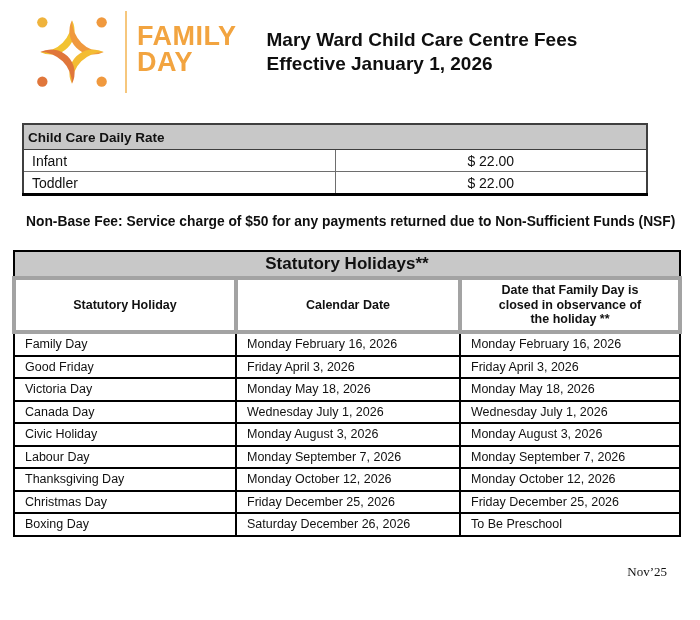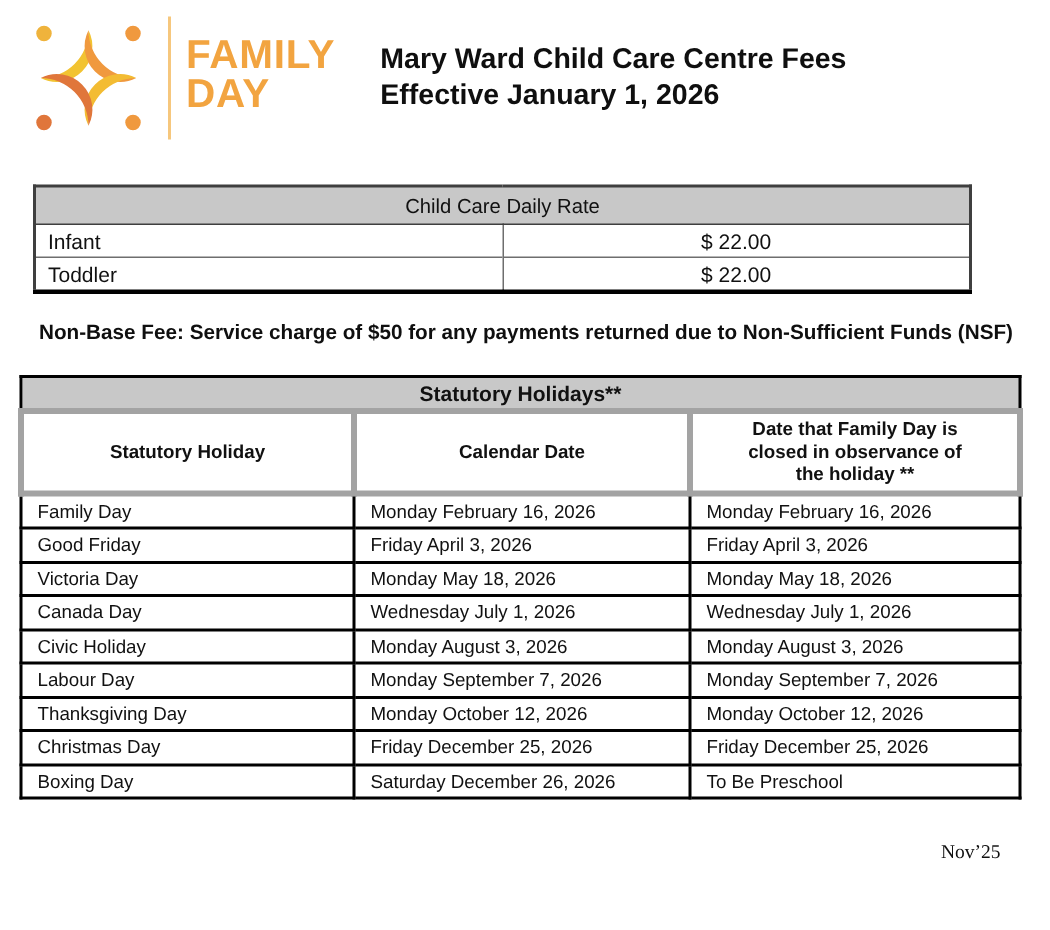--- a/index.html
+++ b/index.html
@@ -2,54 +2,54 @@
 <html><head>
 <meta charset="utf-8">
 <style>
   html, body { margin:0; padding:0; }
   body {
     width:700px; height:620px; overflow:hidden; background:#ffffff;
     font-family:"Liberation Sans", "DejaVu Sans", sans-serif;
     color:#111;
   }
   
-  .header { display:flex; align-items:flex-start; padding:9px 0 0 15px; height:99px; box-sizing:border-box; }
+  .header { display:flex; align-items:flex-start; padding:9px 0 0 28px; height:99px; box-sizing:border-box; }
   .logo-mark { width:88px; height:86px; flex:0 0 auto; }
   .logo-sep { width:2px; height:82px; background:#f6c77d; margin:2px 0 0 9px; flex:0 0 auto; }
   .logo-text {
     margin:15px 0 0 10px; font-size:27px; font-weight:bold; color:#f2a440;
     line-height:0.95; letter-spacing:0.5px; white-space:nowrap;
   }
   .title-block { margin:19px 0 0 30px; font-size:19px; font-weight:bold; line-height:1.26; color:#0f0f0f; }
   
   table { border-collapse:collapse; }
   .rate-table {
     margin:24px 0 0 22px; width:626px; font-size:14px; table-layout:fixed;
     border:2px solid #3f3f3f; border-bottom:3px solid #000;
   }
   .rate-table .tbl-title {
-    background:#c8c8c8; font-weight:normal; text-align:center;
+    background:#c8c8c8; font-weight:bold; 
     padding:3px 4px; border:1px solid #3f3f3f; font-size:13.5px; height:18px;
   }
   .rate-table td { border-top:1px solid #6e6e6e; padding:2px 8px; height:17px; }
   .rate-table td.col-label { width:243px; }
   .rate-table td.col-rate { border-left:1px solid #6e6e6e; text-align:center; }
   
   .note {
     margin:17px 18px 0 12px; font-weight:bold; font-size:13.8px;
     text-indent:14px; line-height:1.32; color:#0f0f0f;
   }
   
   .holiday-table {
     margin:19px 0 0 12px; width:666px; font-size:12.5px; table-layout:fixed;
     border:2px solid #000;
   }
   .holiday-table .tbl-title {
     background:#c8c8c8; font-weight:bold; text-align:center;
-    border:2px solid #000; padding:2px 4px; font-size:14px; height:15px;
+    border:2px solid #000; padding:2px 4px; font-size:17px; height:15px;
   }
   .holiday-table th {
     border:4px solid #a3a3a3; font-weight:bold; text-align:center;
     padding:3px 6px; font-size:12.5px; line-height:1.18; vertical-align:middle;
   }
   .holiday-table th .wrap3 { max-width:164px; margin:0 auto; }
   .holiday-table td {
     border:2px solid #000; padding:1px 6px 1px 10px; height:18.5px;
     line-height:1.15; vertical-align:middle; white-space:nowrap; overflow:hidden;
   }

